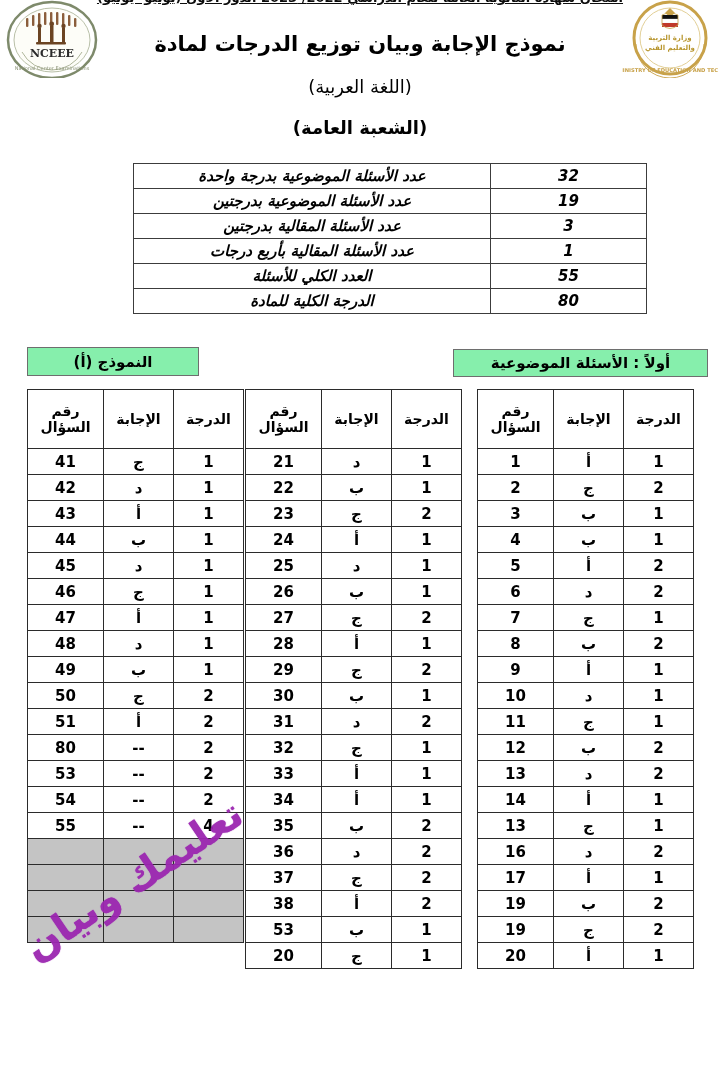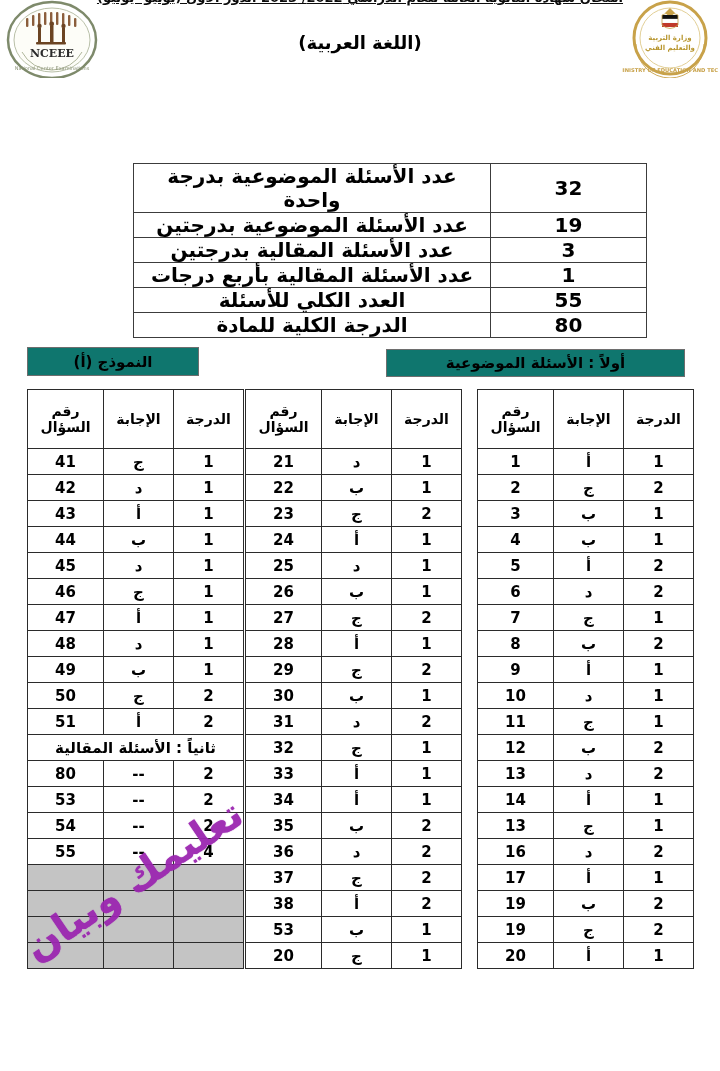--- a/index.html
+++ b/index.html
@@ -56,21 +56,22 @@
     text-align: center;
   }
   .title-main {
     font-size: 21px;
     font-weight: bold;
     letter-spacing: 0;
     color: #000;
   }
   .title-sub {
     font-size: 18px;
-    font-weight: bold;
+    font-weight: normal;
+    margin-top: 20px;
     color: #000;
   }
   .title-sub2 {
     font-size: 18px;
     font-weight: bold;
     margin-top: 20px;
     color: #000;
   }
 
   
@@ -78,53 +79,54 @@
     position: absolute;
     top: 163px;
     left: 133px;
     width: 479px;
     border-collapse: collapse;
     table-layout: fixed;
   }
   table.info td {
     border: 1px solid #3c3c3c;
     height: 24px;
-    font-size: 20px;
+    font-size: 15px;
     font-weight: bold;
     padding: 0 8px;
     color: #000;
+    font-style: italic;
   }
   table.info td.label {
     text-align: center;
     width: 340px;
   }
   table.info td.value {
     text-align: center;
     width: 139px;
     font-family: "DejaVu Sans", "Liberation Sans", sans-serif;
   }
 
   
   .sec-box {
     position: absolute;
     border: 1px solid #6e6e6e;
-    background: #0f766e;
+    background: #86efac;
     font-size: 15px;
     font-weight: bold;
     text-align: center;
     color: #000;
     box-sizing: border-box;
     display: flex;
     align-items: center;
     justify-content: center;
   }
   .sec-objective {
     top: 349px;
-    right: 35px;
-    width: 299px;
+    right: 12px;
+    width: 255px;
     height: 28px;
   }
   .sec-model {
     top: 347px;
     left: 27px;
     width: 172px;
     height: 29px;
   }
 
   
@@ -246,21 +248,23 @@
       <path d="M40 15 L48 12 L56 15 L56 25 Q48 32 40 25 Z" fill="none" stroke="#c8a24a" stroke-width="0.8"></path>
     </g>
     <text x="48" y="40" font-size="7" font-weight="bold" text-anchor="middle" fill="#b8962f" font-family="DejaVu Sans, sans-serif">وزارة التربية</text>
     <text x="48" y="50" font-size="7" font-weight="bold" text-anchor="middle" fill="#b8962f" font-family="DejaVu Sans, sans-serif">والتعليم الفني</text>
     <path d="M14 44 A34 34 0 0 0 82 44" fill="none" stroke="#c8a24a" stroke-width="0.9"></path>
     <text x="48" y="72" font-size="5.2" font-weight="bold" text-anchor="middle" fill="#c8a24a" font-family="DejaVu Sans, sans-serif">MINISTRY OF EDUCATION AND TECH</text>
   </svg>
 </div>
 
 <div class="title-block">
+  <div class="title-main">نموذج الإجابة وبيان توزيع الدرجات لمادة</div>
   <div class="title-sub">(اللغة العربية)</div>
+  <div class="title-sub2">(الشعبة العامة)</div>
 </div>
 
 <table class="info">
   <tbody>
     <tr>
       <td class="value">32</td>
       <td class="label">عدد الأسئلة الموضوعية بدرجة واحدة</td>
     </tr>
     <tr>
       <td class="value">19</td>
@@ -585,23 +589,20 @@
         <td>2</td>
         <td>ج</td>
         <td>50</td>
       </tr>
       <tr>
         <td>2</td>
         <td>أ</td>
         <td>51</td>
       </tr>
       <tr>
-        <td class="section-row" colspan="3">ثانياً : الأسئلة المقالية</td>
-      </tr>
-      <tr>
         <td>2</td>
         <td>--</td>
         <td>80</td>
       </tr>
       <tr>
         <td>2</td>
         <td>--</td>
         <td>53</td>
       </tr>
       <tr>

